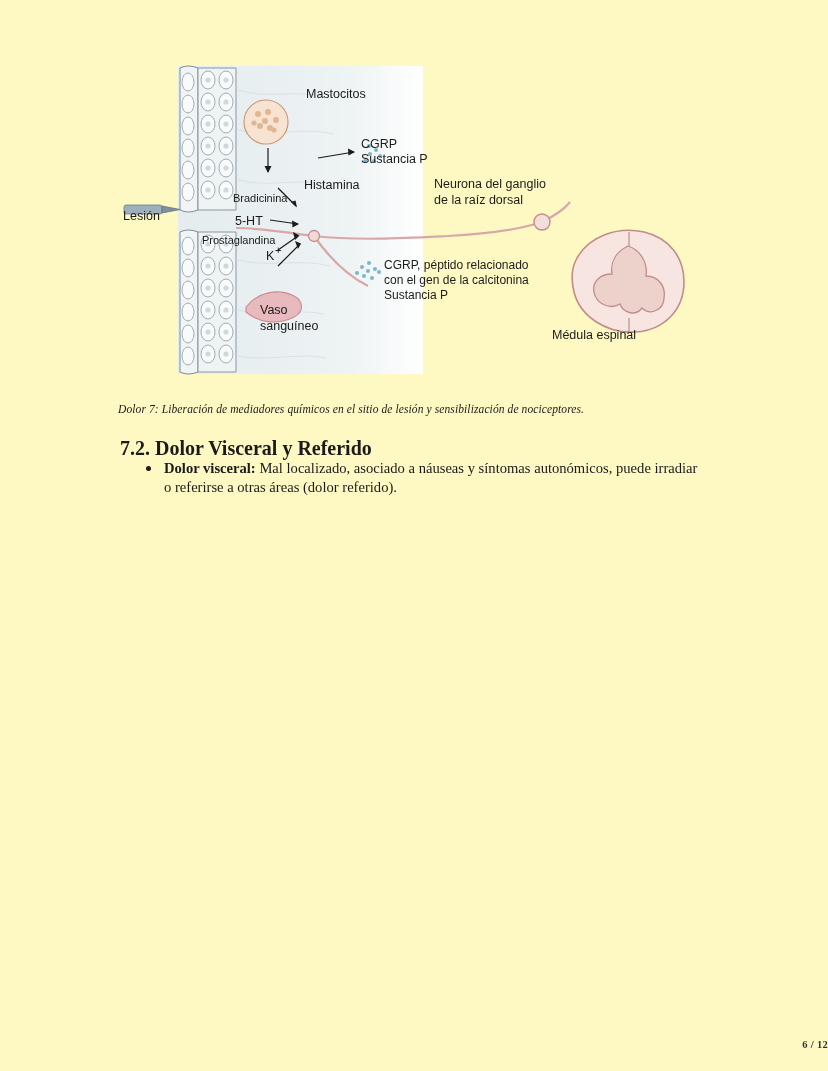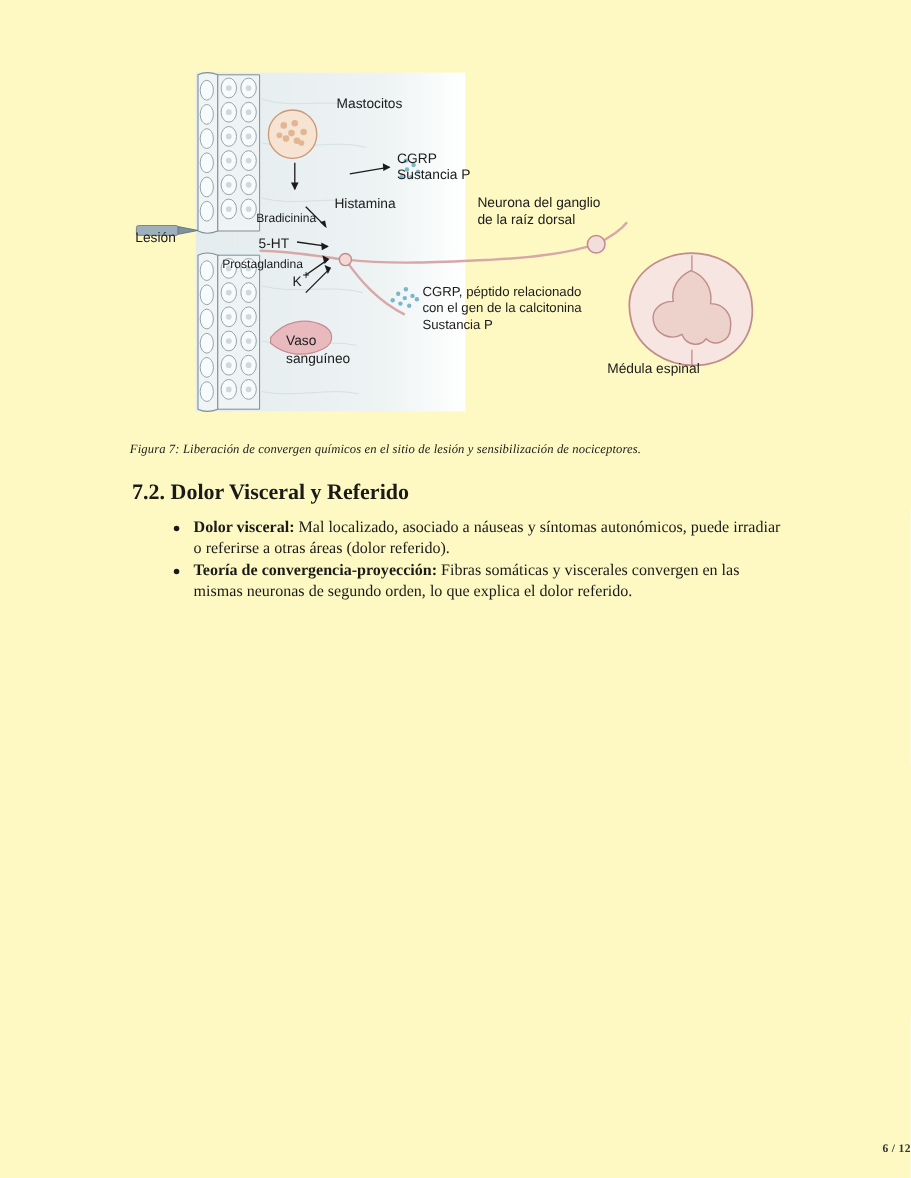--- a/index.html
+++ b/index.html
@@ -53,21 +53,21 @@
     font-weight: bold;
     font-size: 20px;
     color: #1a1a1a;
   }
 
   .bullets {
     position: absolute;
     left: 140px;
     top: 457px;
     width: 566px;
-    margin: 14px;
+    margin: 2px;
     padding: 0;
     list-style: none;
   }
   .bullets li {
     position: relative;
     padding-left: 22px;
     margin-bottom: 2px;
     font-size: 14.6px;
     line-height: 18.5px;
     text-align: left;
@@ -308,29 +308,25 @@
       <text class="lbl-md" x="266" y="224">con el gen de la calcitonina</text>
       <text class="lbl-md" x="266" y="239">Sustancia P</text>
 
       <text class="lbl" x="142" y="254">Vaso</text>
       <text class="lbl" x="142" y="270">sanguíneo</text>
 
       <text class="lbl" x="434" y="279">Médula espinal</text>
     </svg>
   </div>
 
-  <div class="figure-caption">Figura 7: Liberación de convergen químicos en el sitio de lesión y sensibilización de nociceptores.</div>
+  <div class="figure-caption">Dolor 7: Liberación de mediadores químicos en el sitio de lesión y sensibilización de nociceptores.</div>
 
   <div class="heading">7.2. Dolor Visceral y Referido</div>
 
   <ul class="bullets">
     <li>
       <span class="dot"></span>
       <b>Dolor visceral:</b><span> Mal localizado, asociado a náuseas y síntomas autonómicos, puede irradiar o referirse a otras áreas (dolor referido).</span>
     </li>
-    <li>
-      <span class="dot"></span>
-      <b>Teoría de convergencia-proyección:</b><span> Fibras somáticas y viscerales convergen en las mismas neuronas de segundo orden, lo que explica el dolor referido.</span>
-    </li>
   </ul>
 
   <div class="footer">6 / 12</div>
 </div>
 
 </body></html>

